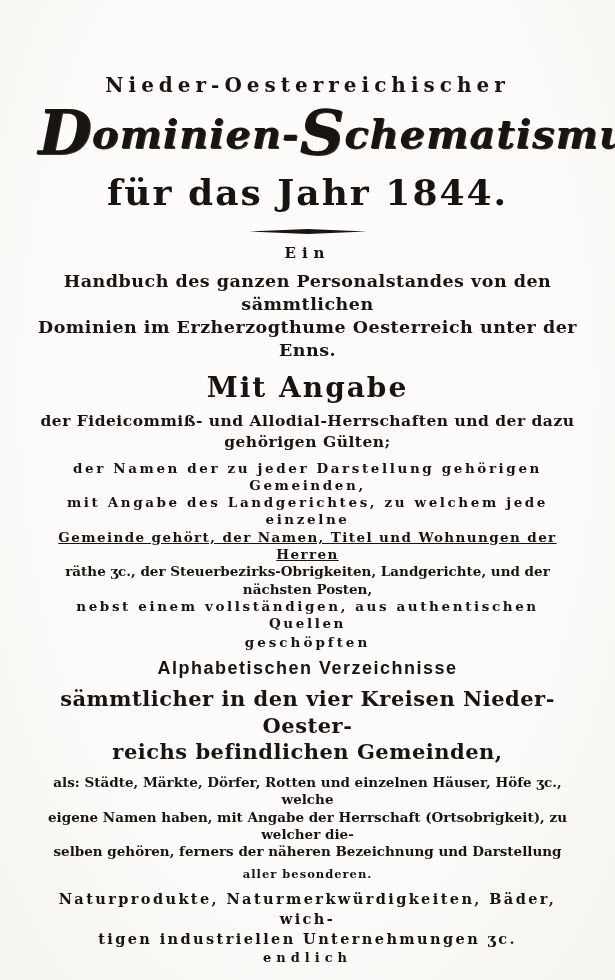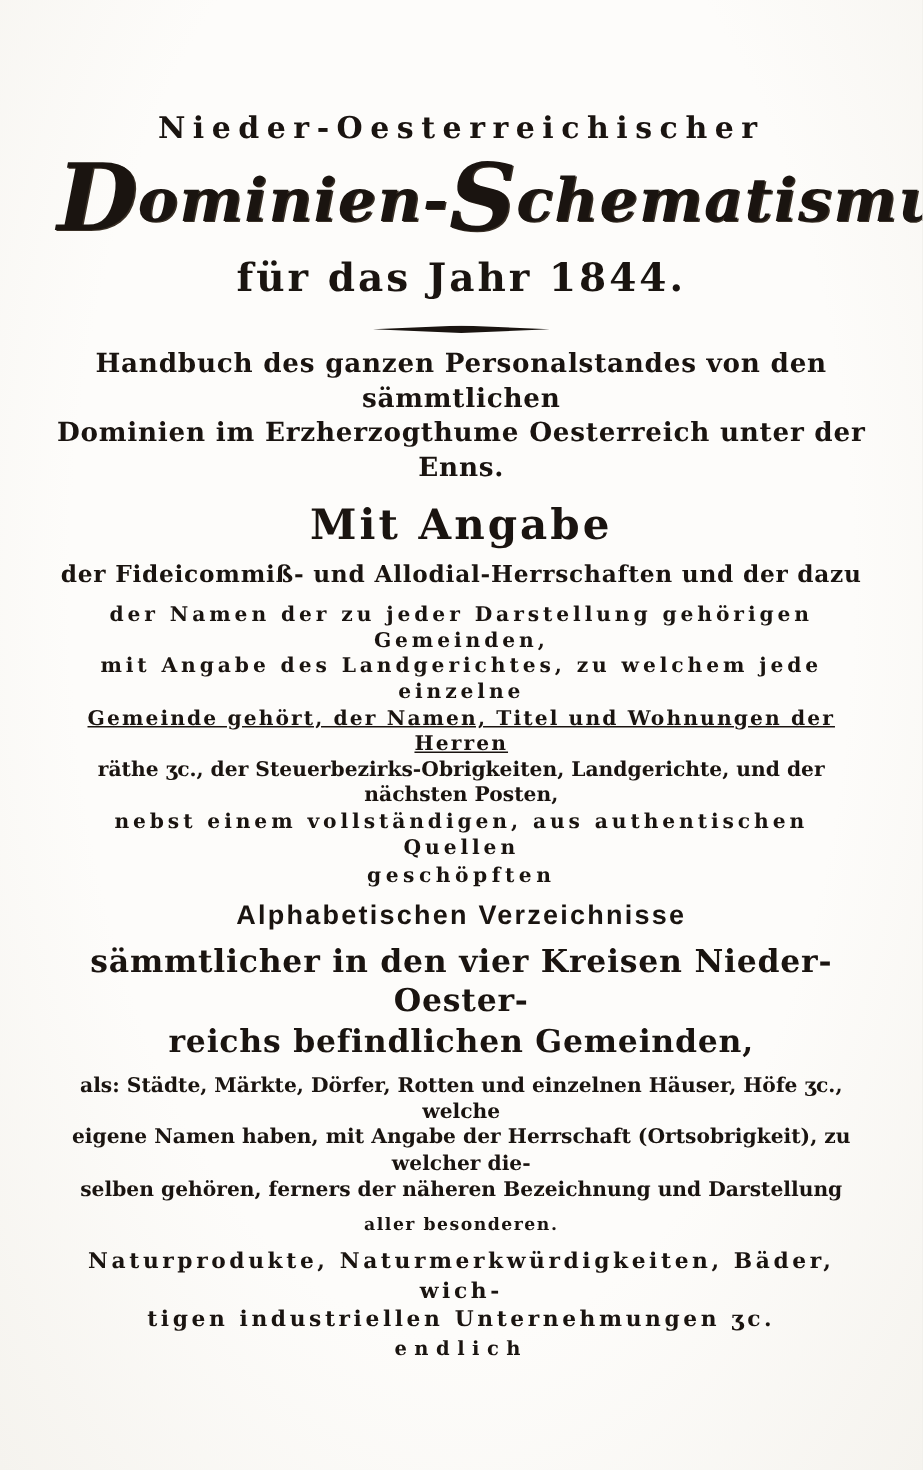--- a/index.html
+++ b/index.html
@@ -24,21 +24,21 @@
     font-size:40px;font-weight:bold;line-height:1.35;
     letter-spacing:1px;white-space:nowrap;
     font-style:italic;
     text-shadow:1px 1px 0 #3a3026;
   }
   .main-title .initial{
     font-size:62px;line-height:0;vertical-align:-6px;
     letter-spacing:0;
   }
   .year-line{
-    font-size:26px;font-weight:bold;letter-spacing:2px;margin-top:10px;
+    font-size:36px;font-weight:bold;letter-spacing:2px;margin-top:10px;
   }
   .swell-rule{
     width:118px;height:5px;background:#1a1410;margin:16px auto 10px auto;
     clip-path:polygon(0 50%, 50% 0, 100% 50%, 50% 100%);
   }
   .ein{
     font-size:15px;font-weight:bold;letter-spacing:6px;margin:6px 0 8px 0;
   }
   .handbuch{
     font-size:17.5px;font-weight:bold;line-height:1.32;letter-spacing:0.5px;
@@ -84,30 +84,32 @@
 <div class="page">
 
   <div class="kicker">Nieder-Oesterreichischer</div>
 
   <div class="main-title"><span class="initial">D</span><span>ominien-</span><span class="initial">S</span><span>chematismus</span></div>
 
   <div class="year-line">für das Jahr 1844.</div>
 
   <div class="swell-rule"></div>
 
+  <div class="ein">Ein</div>
 
   <div class="handbuch">
     <span class="line">Handbuch des ganzen Personalstandes von den sämmtlichen</span>
     <span class="line">Dominien im Erzherzogthume Oesterreich unter der Enns.</span>
   </div>
 
   <div class="mit-angabe">Mit Angabe</div>
 
   <div class="fidei">
     <span class="line">der Fideicommiß- und Allodial-Herrschaften und der dazu</span>
+    <span class="line">gehörigen Gülten;</span>
   </div>
 
   <div class="namen-para">
     <span class="line ls-wide">der Namen der zu jeder Darstellung gehörigen Gemeinden,</span>
     <span class="line ls-wide">mit Angabe des Landgerichtes, zu welchem jede einzelne</span>
     <span class="line ls-mid">Gemeinde gehört, der Namen, Titel und Wohnungen der Herren</span>
     <span class="line">räthe ʒc., der Steuerbezirks-Obrigkeiten, Landgerichte, und der nächsten Posten,</span>
     <span class="line ls-wide">nebst einem vollständigen, aus authentischen Quellen</span>
   </div>
 

